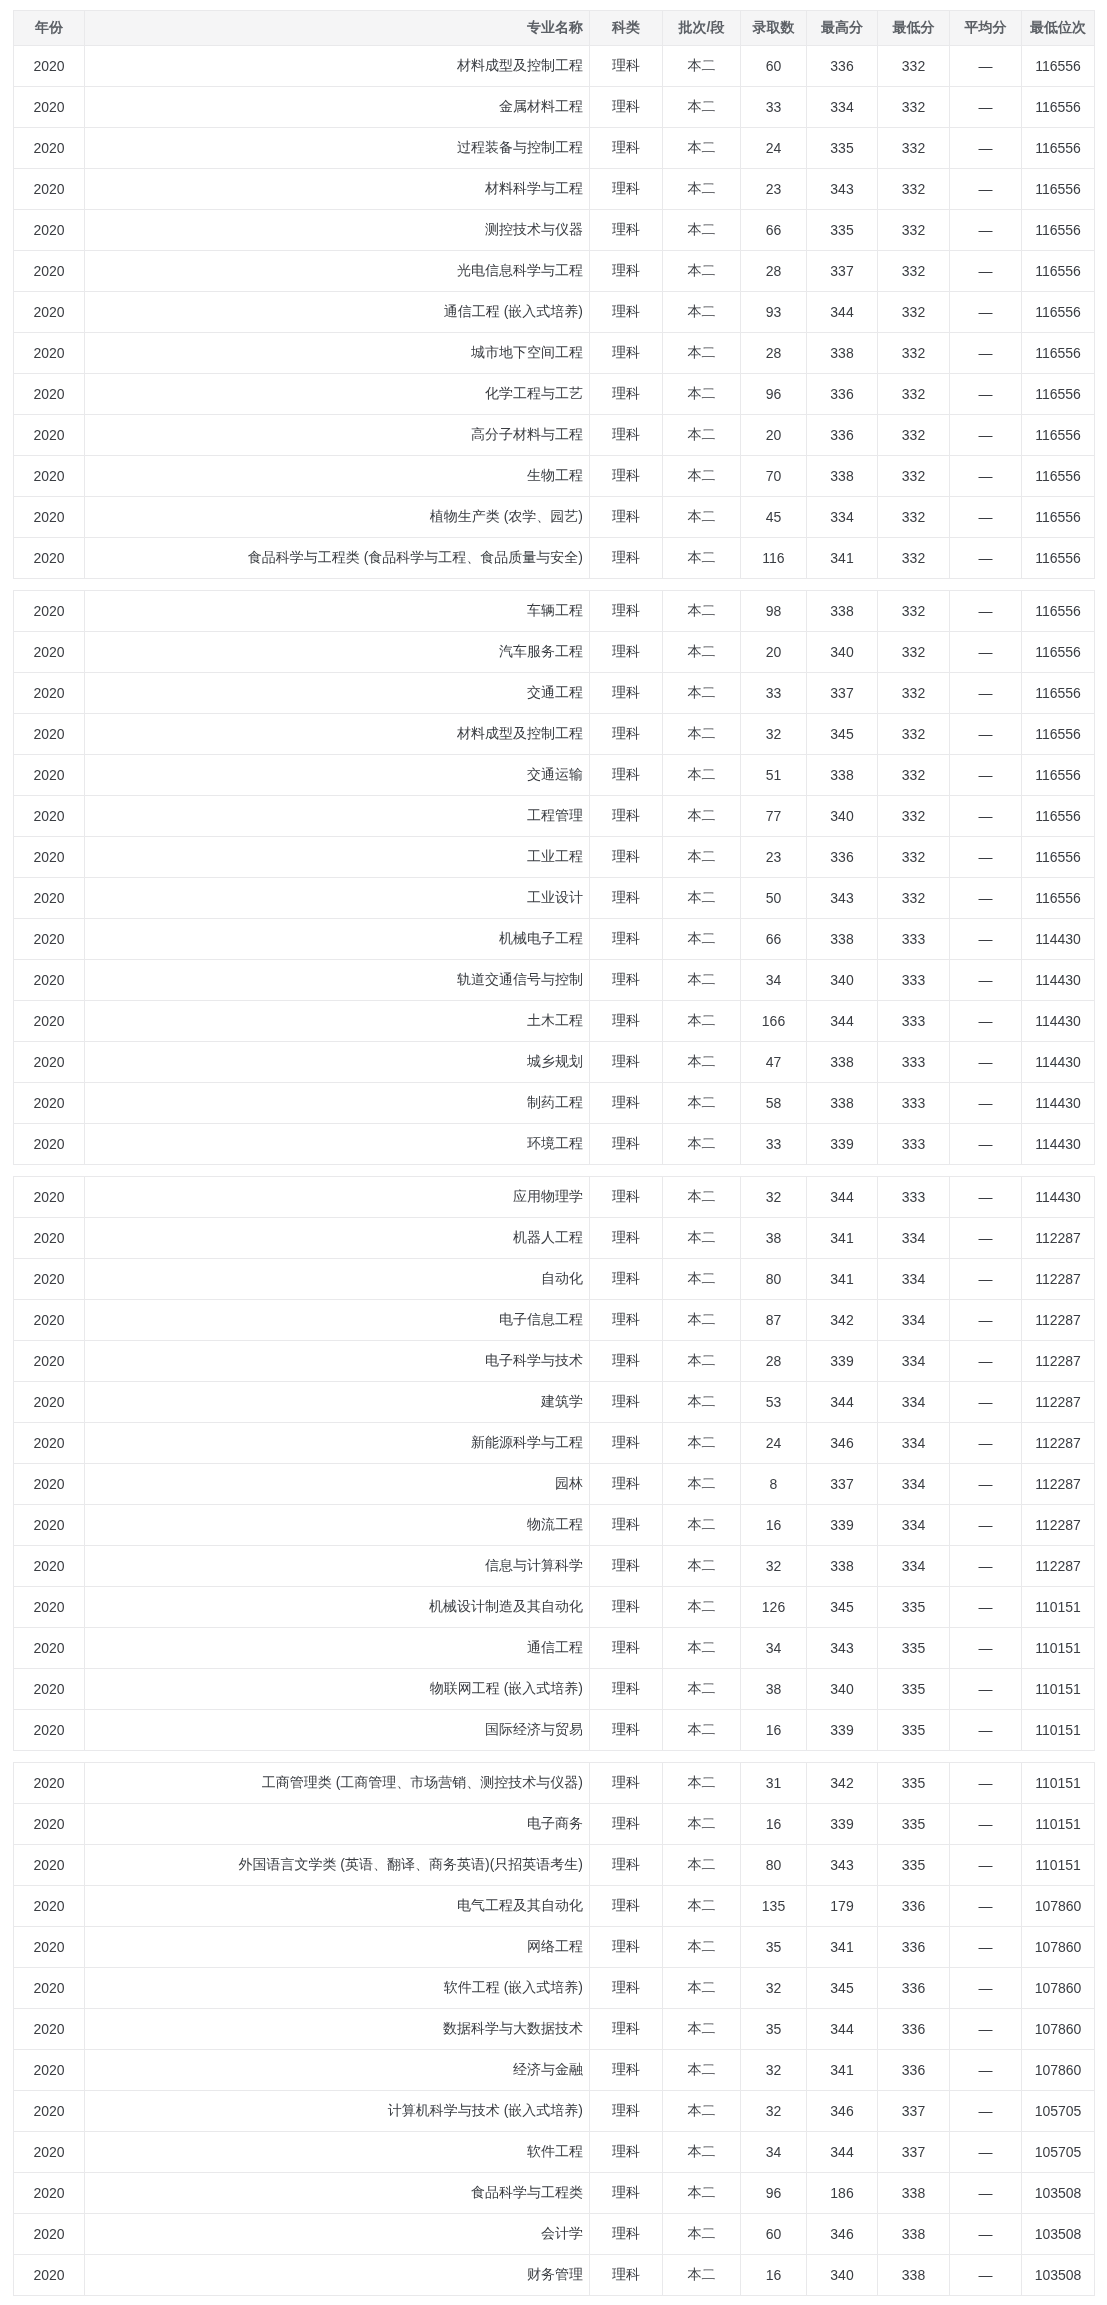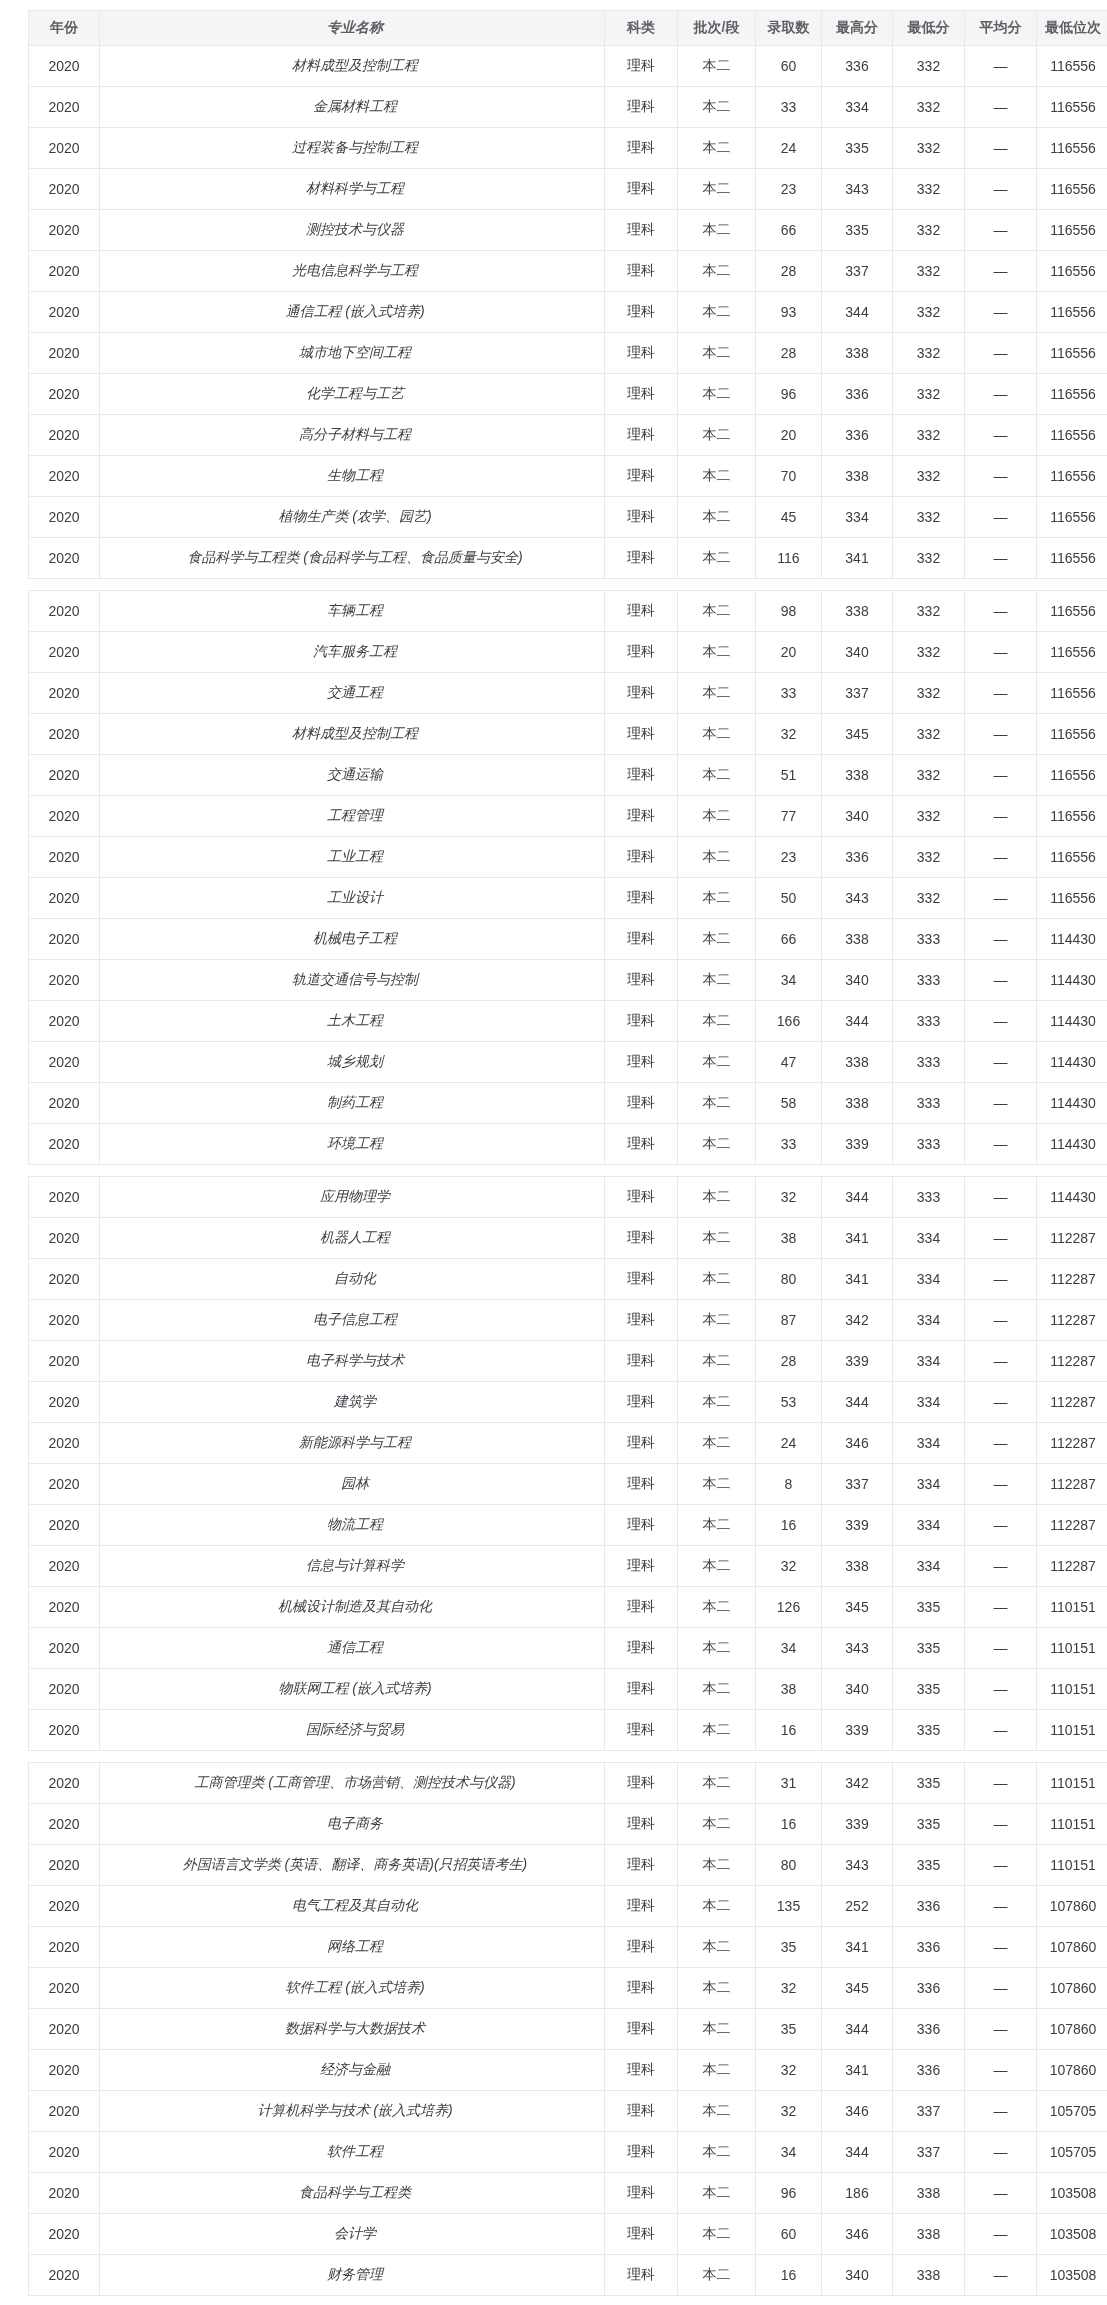--- a/index.html
+++ b/index.html
@@ -6,21 +6,21 @@
     margin: 0;
     padding: 0;
     background: #ffffff;
     font-family: "Liberation Sans", "DejaVu Sans", sans-serif;
   }
   .page {
     width: 1107px;
     height: 2305px;
     background: #ffffff;
     box-sizing: border-box;
-    padding: 10px 13px 0 28px;
+    padding: 10px 13px 0 13px;
   }
   table.tbl {
     border-collapse: collapse;
     table-layout: fixed;
     width: 1081px;
     margin: 0 0 11px 0;
     font-size: 14px;
     color: #3a3d42;
     background: #ffffff;
   }
@@ -43,23 +43,22 @@
     padding: 0 6px;
     border: 1px solid #e9e9eb;
     text-align: center;
     box-sizing: border-box;
     white-space: nowrap;
     overflow: hidden;
     background: #ffffff;
   }
   table.tbl th.c-left,
   table.tbl td.c-left {
-    text-align: center;
+    text-align: right;
     padding-left: 12px;
-    font-style: italic;
   }
 </style>
 </head>
 <body>
 
 <div class="page">
   <div>
       <table class="tbl">
         <colgroup>
           <col style="width: 71px;">
@@ -614,21 +613,21 @@
             <td>335</td>
             <td>—</td>
             <td>110151</td>
           </tr>
           <tr>
             <td>2020</td>
             <td class="c-left">电气工程及其自动化</td>
             <td>理科</td>
             <td>本二</td>
             <td>135</td>
-            <td>252</td>
+            <td>179</td>
             <td>336</td>
             <td>—</td>
             <td>107860</td>
           </tr>
           <tr>
             <td>2020</td>
             <td class="c-left">网络工程</td>
             <td>理科</td>
             <td>本二</td>
             <td>35</td>

